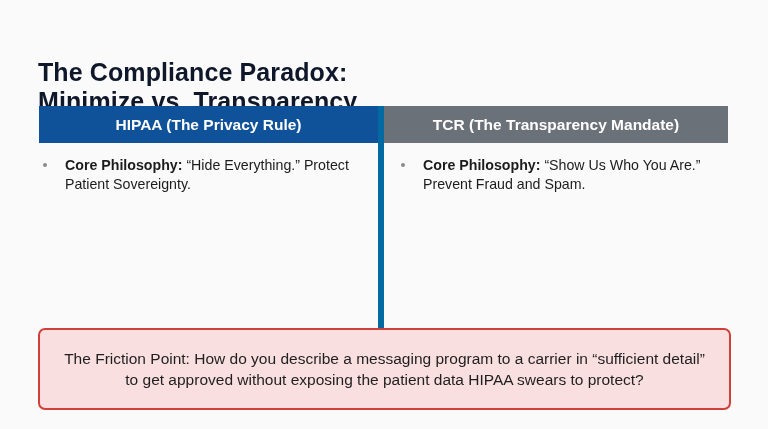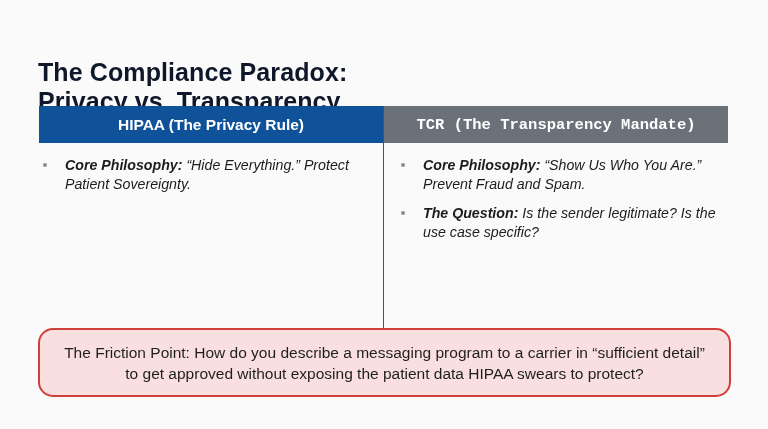--- a/index.html
+++ b/index.html
@@ -25,37 +25,36 @@
     .title span { display: block; }
     .table {
       position: absolute;
       left: 39px;
       top: 106px;
       width: 691px;
       height: 222px;
       display: flex;
     }
     .col { position: relative; height: 100%; }
-    .col-left { width: 345px; border-right: 1px solid #0369a1; }
+    .col-left { width: 345px; border-right: 6px solid #0369a1; }
     .col-right { width: 346px; }
     .col-header {
       height: 37px;
       display: flex;
       align-items: center;
       justify-content: center;
       color: #ffffff;
       font-weight: bold;
       font-size: 15.5px;
     }
     .col-left .col-header { background: #0f5299; }
-    .col-right .col-header { background: #6b7178; margin-right: 2px; font-family: Liberation Mono, monospace; }
+    .col-right .col-header { background: #6b7178; margin-right: 2px; }
     .bullets {
       list-style: none;
       padding-top: 13px;
-      font-style: italic;
     }
     .col-left .bullets { padding-left: 4px; }
     .col-right .bullets { padding-left: 17px; }
     .bullet {
       position: relative;
       padding-left: 22px;
       font-size: 14.2px;
       line-height: 18.5px;
       margin-bottom: 11px;
       color: #1c1c1c;
@@ -68,63 +67,59 @@
       height: 4px;
       border-radius: 50%;
       background: #8a8a8a;
     }
     .bullet-key { font-weight: bold; }
     .friction {
       position: absolute;
       left: 38px;
       top: 328px;
       width: 693px;
-      height: 69px;
+      height: 82px;
       background: #f9dfdf;
       border: 2.5px solid #d0403b;
-      border-radius: 15px;
+      border-radius: 7px;
       display: flex;
       align-items: center;
       justify-content: center;
       text-align: center;
       padding: 0 20px;
       font-size: 15.5px;
       line-height: 21px;
       color: #1f1f1f;
     }
   </style>
 </head>
 <body>
 
 <h1 class="title">
   <span>The Compliance Paradox:</span>
-  <span>Privacy vs. Transparency</span>
+  <span>Minimize vs. Transparency</span>
 </h1>
 
 <div class="table">
   <div class="col col-left">
     <div class="col-header">HIPAA (The Privacy Rule)</div>
     <ul class="bullets">
       <li class="bullet">
         <span class="bullet-dot"></span>
         <span class="bullet-key">Core Philosophy:</span><span> “Hide Everything.” Protect Patient Sovereignty.</span>
       </li>
     </ul>
   </div>
 
   <div class="col col-right">
     <div class="col-header">TCR (The Transparency Mandate)</div>
     <ul class="bullets">
       <li class="bullet">
         <span class="bullet-dot"></span>
         <span class="bullet-key">Core Philosophy:</span><span> “Show Us Who You Are.” Prevent Fraud and Spam.</span>
       </li>
-      <li class="bullet">
-        <span class="bullet-dot"></span>
-        <span class="bullet-key">The Question:</span><span> Is the sender legitimate? Is the use case specific?</span>
-      </li>
     </ul>
   </div>
 </div>
 
 <div class="friction">
   <p>The Friction Point: How do you describe a messaging program to a carrier in “sufficient detail” to get approved without exposing the patient data HIPAA swears to protect?</p>
 </div>
 
 </body></html>

